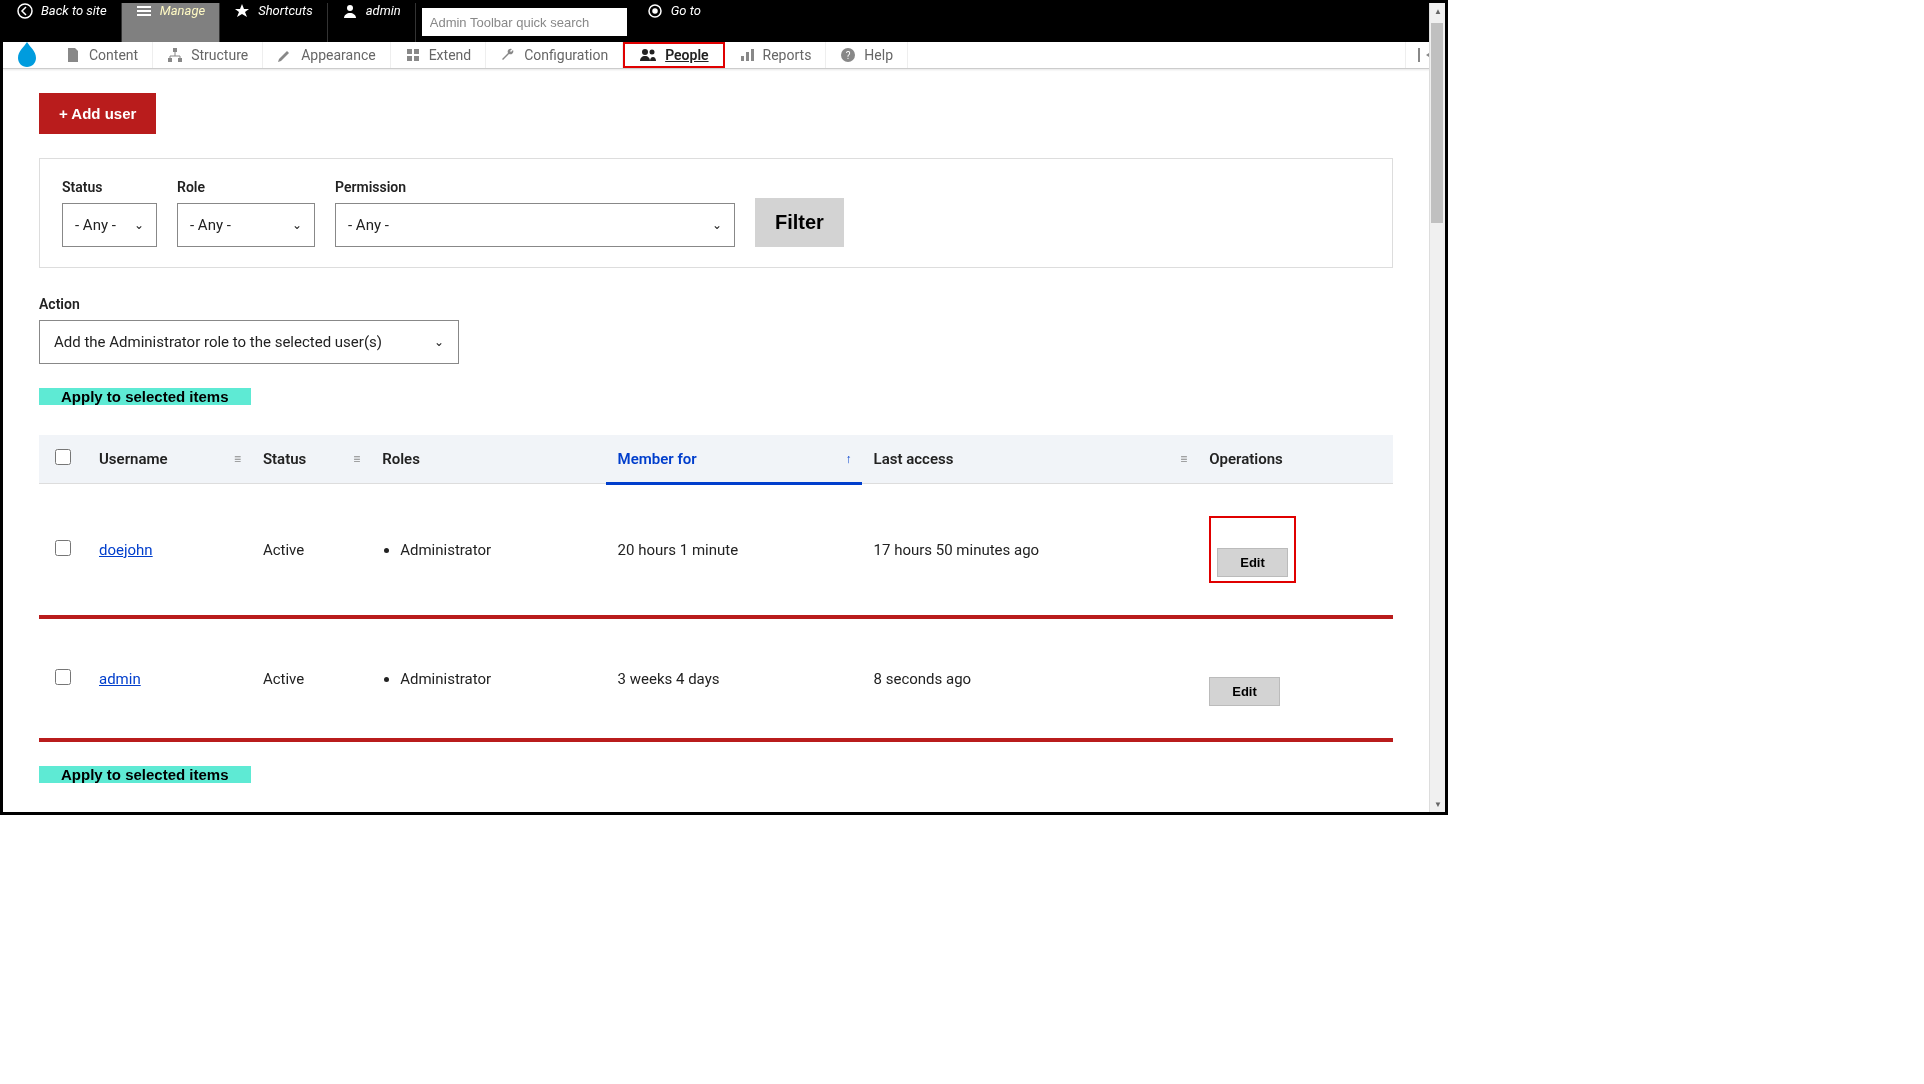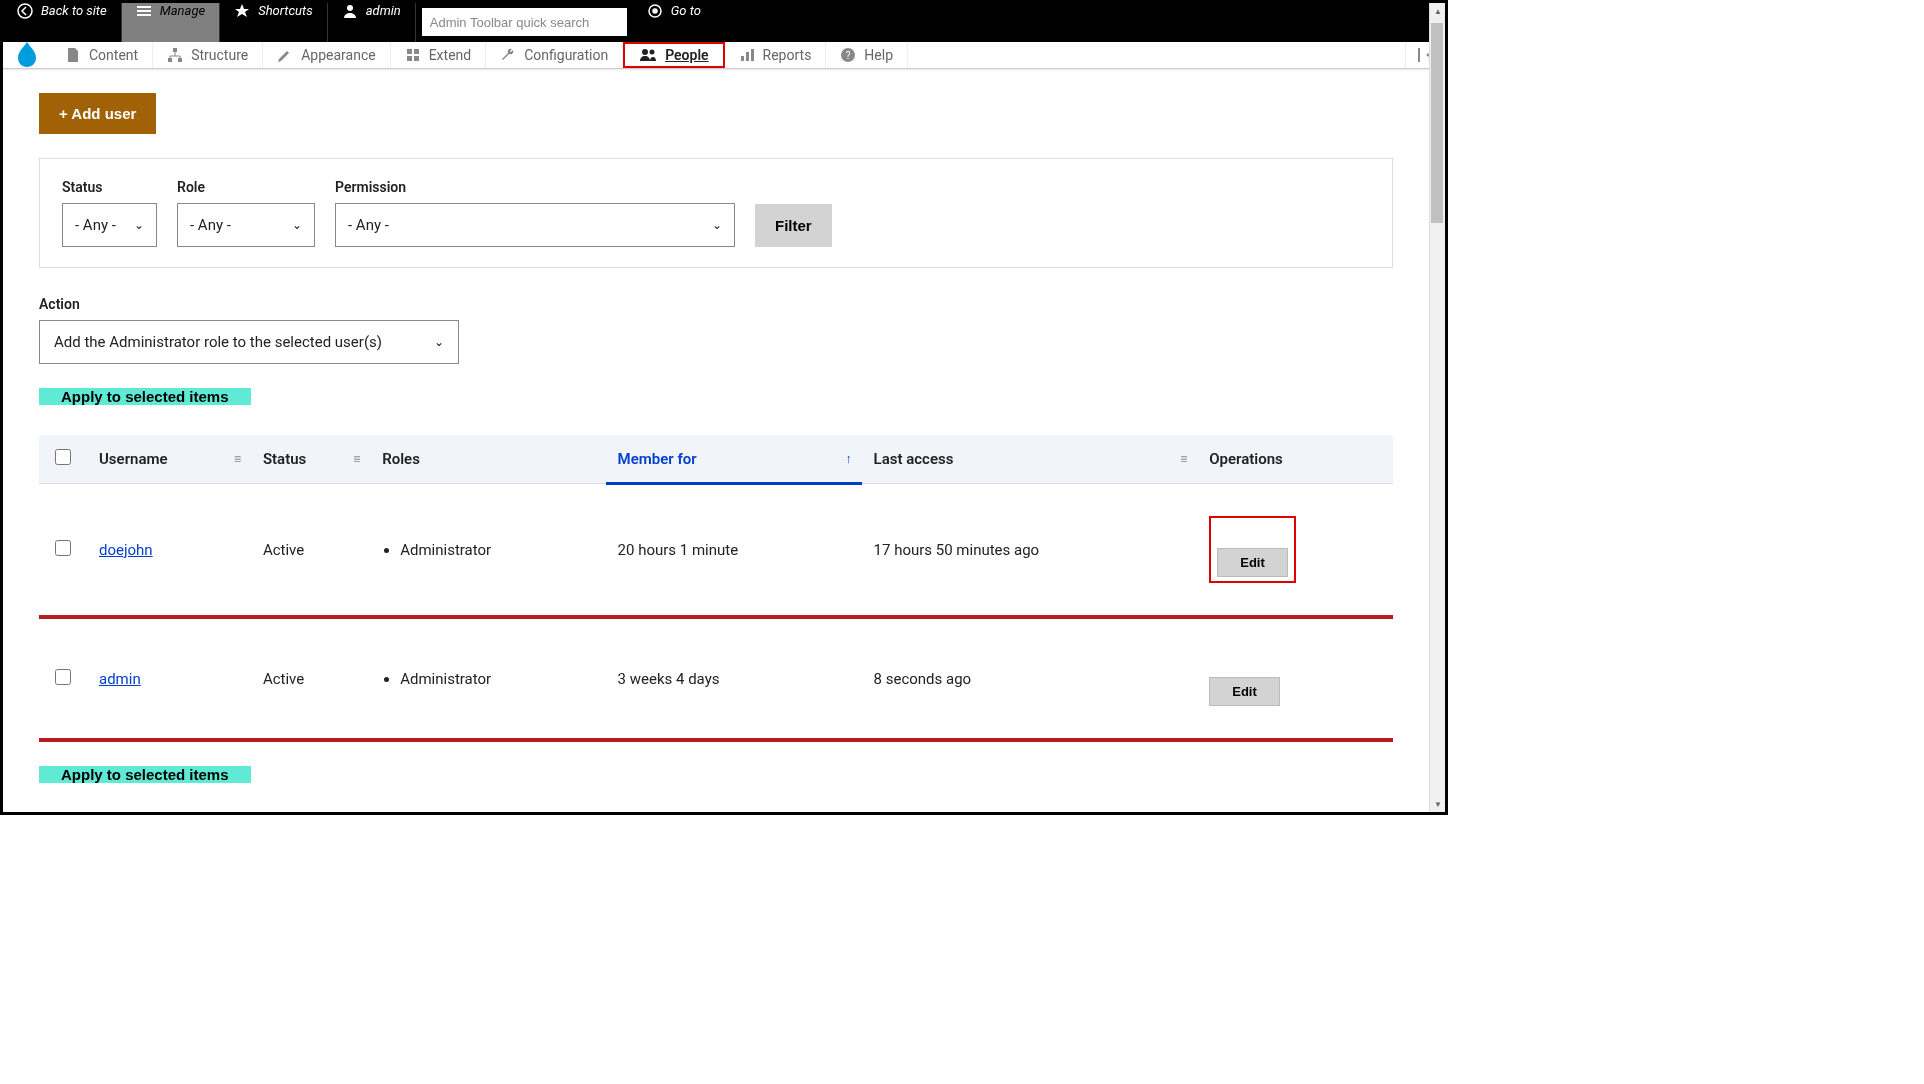--- a/index.html
+++ b/index.html
@@ -7,45 +7,45 @@
 .outer-frame { border: 3px solid #000; width: 1448px; height: 815px; position: relative; overflow: hidden; }
 .scrollbar-track { position: absolute; right: 0; top: 0; width: 16px; height: 100%; background: #f0f0f0; border-left: 1px solid #ddd; }
 .scroll-arrow { width: 16px; height: 16px; display: flex; align-items: center; justify-content: center; background: #f0f0f0; font-size: 8px; color: #666; }
 .scroll-thumb { position: absolute; top: 20px; right: 2px; width: 12px; height: 200px; background: #c0c0c0; border-radius: 0; }
 .scroll-arrow.top { position: absolute; top: 0; }
 .scroll-arrow.bottom { position: absolute; bottom: 0; }
 
 
 .top-toolbar { background: #000; height: 39px; display: flex; align-items: stretch; color: #fff; font-size: 13px; }
 .top-toolbar .item { display: flex; align-items: flex-start; padding: 0 14px; gap: 8px; cursor: pointer; border-right: 1px solid #333; font-style: italic; }
-.top-toolbar .item.active { background: #808080; color: #000000; }
+.top-toolbar .item.active { background: #808080; color: #fef9c3; }
 .top-toolbar .item svg, .top-toolbar .item .ic { width: 16px; height: 16px; }
 .top-toolbar input.search { width: 205px; height: 28px; margin: 5px 6px; padding: 0 8px; border: none; background: #fff; color: #333; font-size: 13px; }
 .top-toolbar input.search::placeholder { color: #888; }
 
 
 .admin-menu { background: #fff; height: 27px; display: flex; align-items: stretch; border-bottom: 1px solid #ccc; box-shadow: 0 1px 2px rgba(0,0,0,.1); position: relative; }
 .admin-menu .drupal-logo { width: 48px; display: flex; align-items: center; justify-content: center; }
 .admin-menu .mitem { display: flex; align-items: center; padding: 0 14px; gap: 8px; color: #666; font-size: 14px; border-right: 1px solid #eee; cursor: pointer; }
 .admin-menu .mitem.highlighted { border: 2px solid #e00000; color: #222; }
 .admin-menu .mitem.highlighted span { text-decoration: underline; font-weight: 600; }
 .admin-menu .collapse-btn { margin-left: auto; width: 40px; display: flex; align-items: center; justify-content: center; color: #888; border-left: 1px solid #eee; }
 
 
 .content { padding: 24px 36px; width: calc(100% - 16px); }
-.btn-primary { background: #a16207; color: #fff; padding: 12px 20px; font-size: 15px; font-weight: 600; border: none; cursor: pointer; display: inline-block; }
+.btn-primary { background: #b91c1c; color: #fff; padding: 12px 20px; font-size: 15px; font-weight: 600; border: none; cursor: pointer; display: inline-block; }
 .filter-box { border: 1px solid #ddd; padding: 20px 22px; margin-top: 24px; display: flex; gap: 20px; align-items: flex-end; }
 .field label { display: block; font-size: 14px; font-weight: 600; margin-bottom: 8px; }
 .field input[type=text], .field .select { height: 44px; border: 1px solid #888; padding: 0 12px; font-size: 15px; background: #fff; display: flex; align-items: center; justify-content: space-between; gap: 10px; text-align: center; }
 .field .select { cursor: pointer; }
 .w-name { width: 270px; }
 .w-status { width: 95px; }
 .w-role { width: 138px; }
 .w-perm { width: 400px; }
-.btn-filter { background: #d3d3d3; border: none; padding: 13px 20px; font-size: 15px; font-weight: 600; cursor: pointer; }
+.btn-filter { background: #d3d3d3; border: none; padding: 13px 20px; font-size: 20px; font-weight: 600; cursor: pointer; }
 .action-row { margin-top: 28px; }
 .action-row label { font-size: 14px; font-weight: 600; display: block; margin-bottom: 8px; }
 .action-select { width: 420px; height: 44px; border: 1px solid #888; padding: 0 14px; display: flex; align-items: center; justify-content: space-between; font-size: 15px; cursor: pointer; }
 .btn-apply { background: #5eead4; border: none; padding: 0 22px; font-size: 15px; font-weight: 600; cursor: pointer; margin-top: 24px; }
 
 
 .users-table { width: 100%; margin-top: 30px; border-collapse: collapse; }
 .users-table thead tr { background: #f1f4f8; }
 .users-table th { text-align: left; padding: 14px 12px; font-size: 15px; font-weight: 600; border-bottom: 1px solid #ddd; position: relative; }
 .users-table th.sortable { cursor: pointer; }

